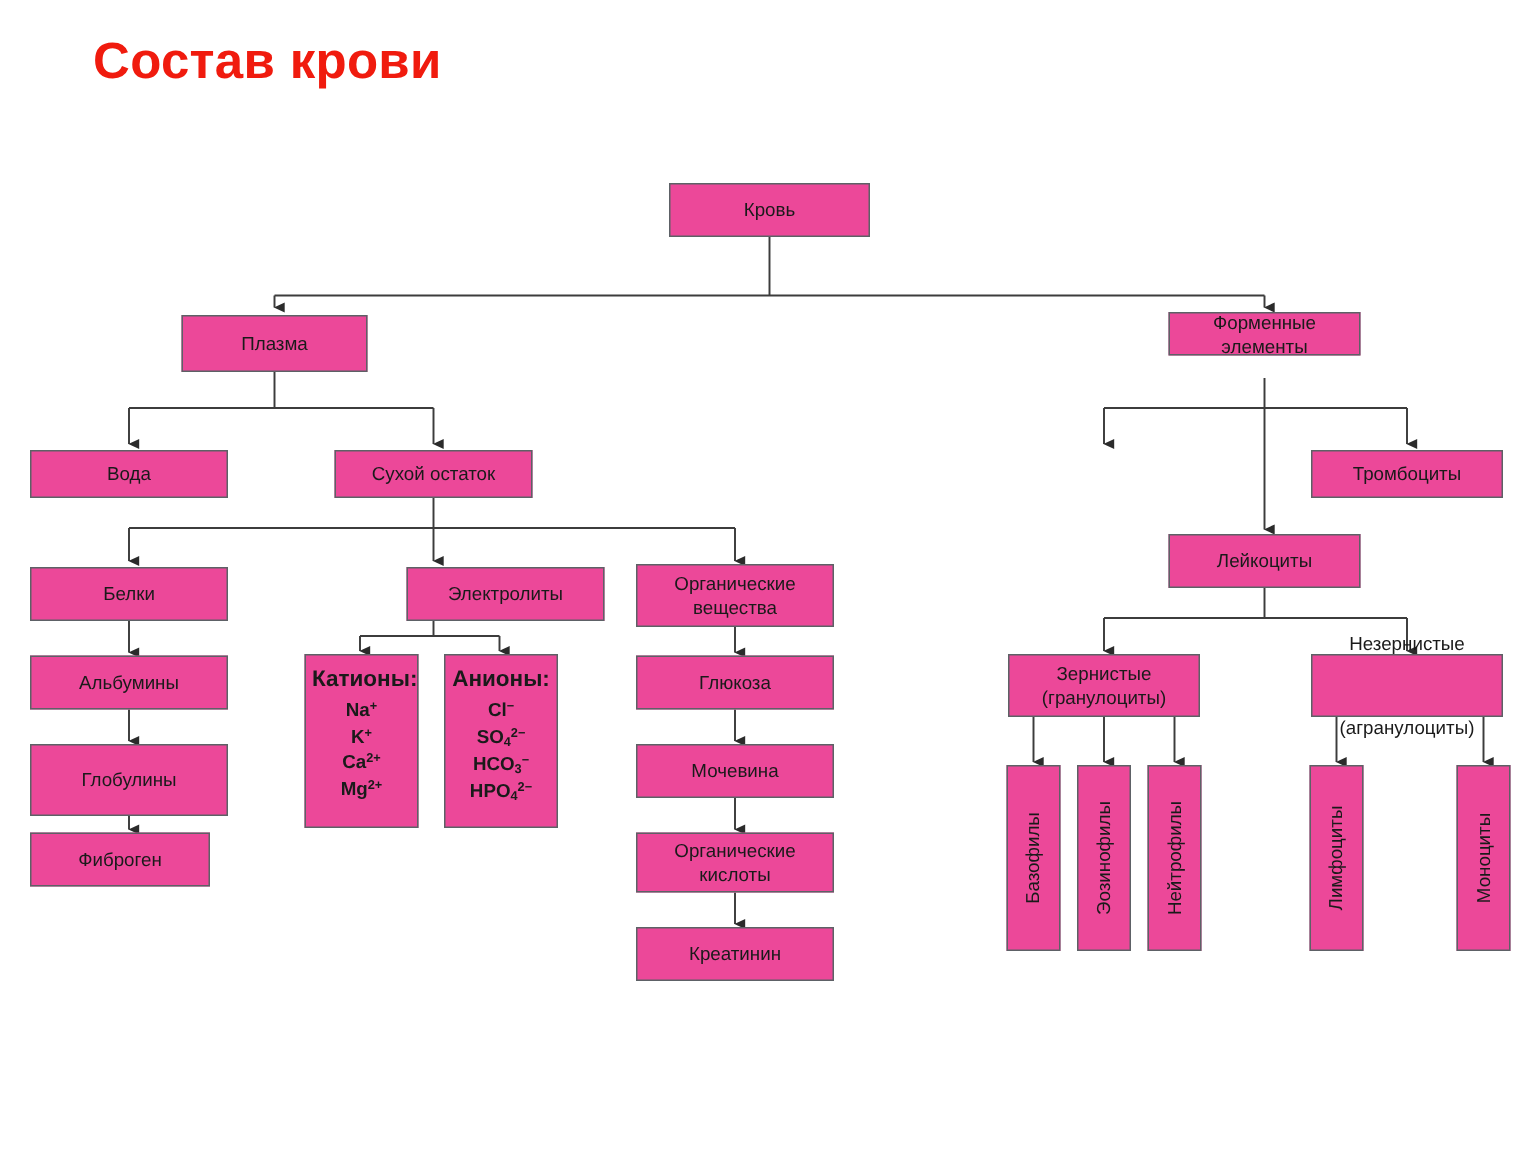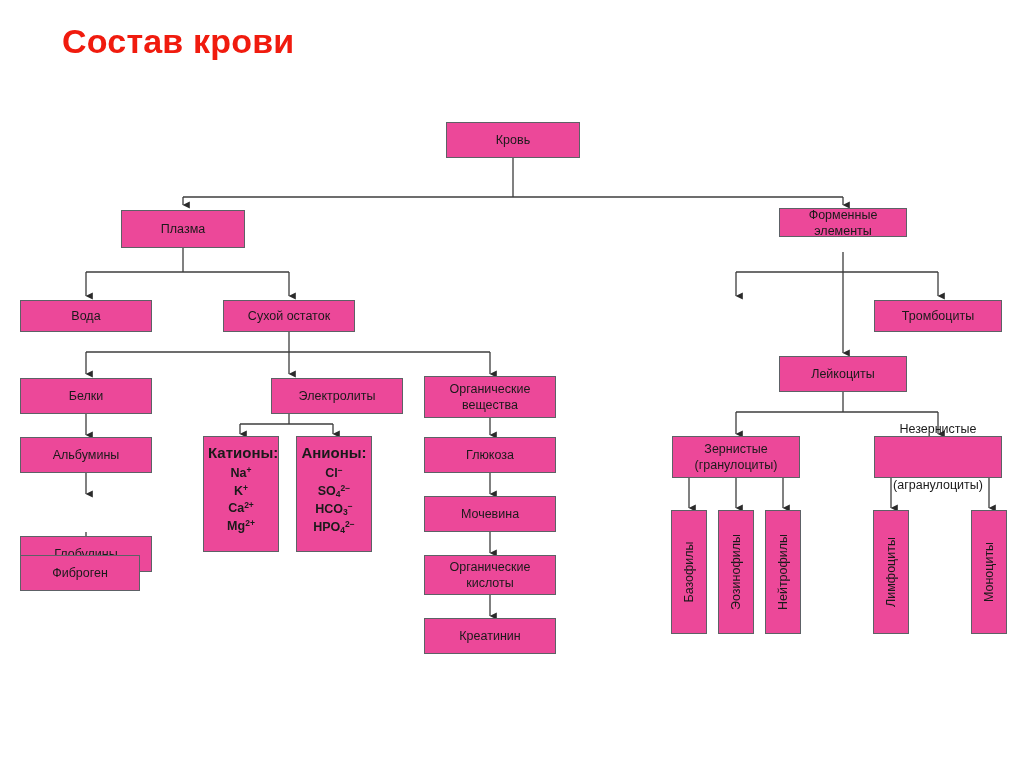--- a/index.html
+++ b/index.html
@@ -190,21 +190,21 @@
 
   <div class="node" style="left:424px; top:376px; width:132px; height:42px; flex-direction:column;">
     <span>Органические</span>
     <span>вещества</span>
   </div>
 
   <div class="node" style="left:20px; top:437px; width:132px; height:36px;">
     <span>Альбумины</span>
   </div>
 
-  <div class="node" style="left:20px; top:496px; width:132px; height:36px;margin-top:40px;">
+  <div class="node" style="left:20px; top:496px; width:132px; height:48px;">
     <span>Глобулины</span>
   </div>
 
   <div class="node" style="left:20px; top:555px; width:120px; height:36px;">
     <span>Фиброген</span>
   </div>
 
   <div class="node ions" style="left:203px; top:436px; width:76px; height:116px;">
     <div class="ion-head">Катионы:</div>
     <div class="ion-item">

